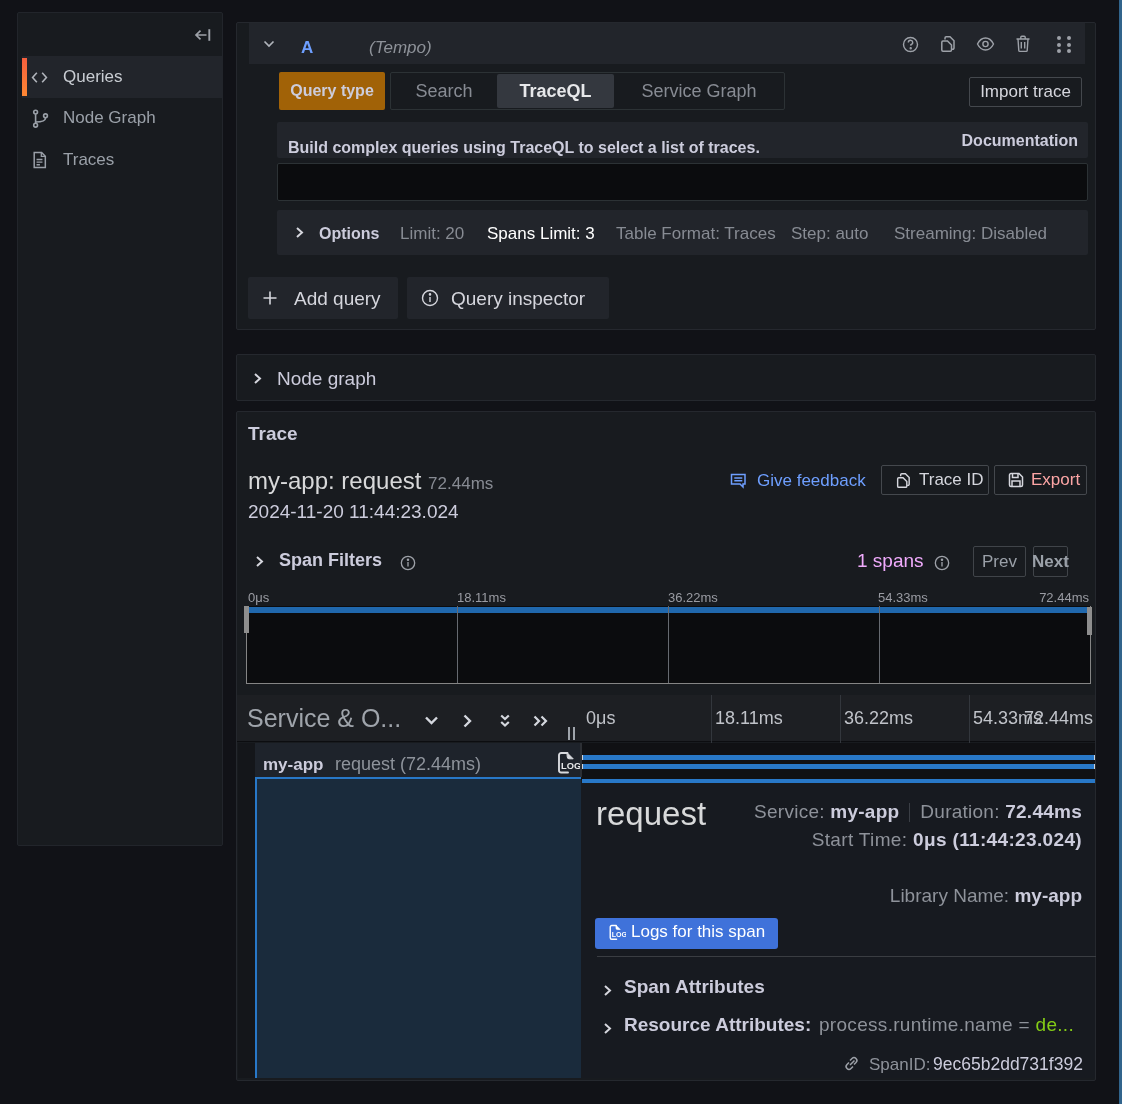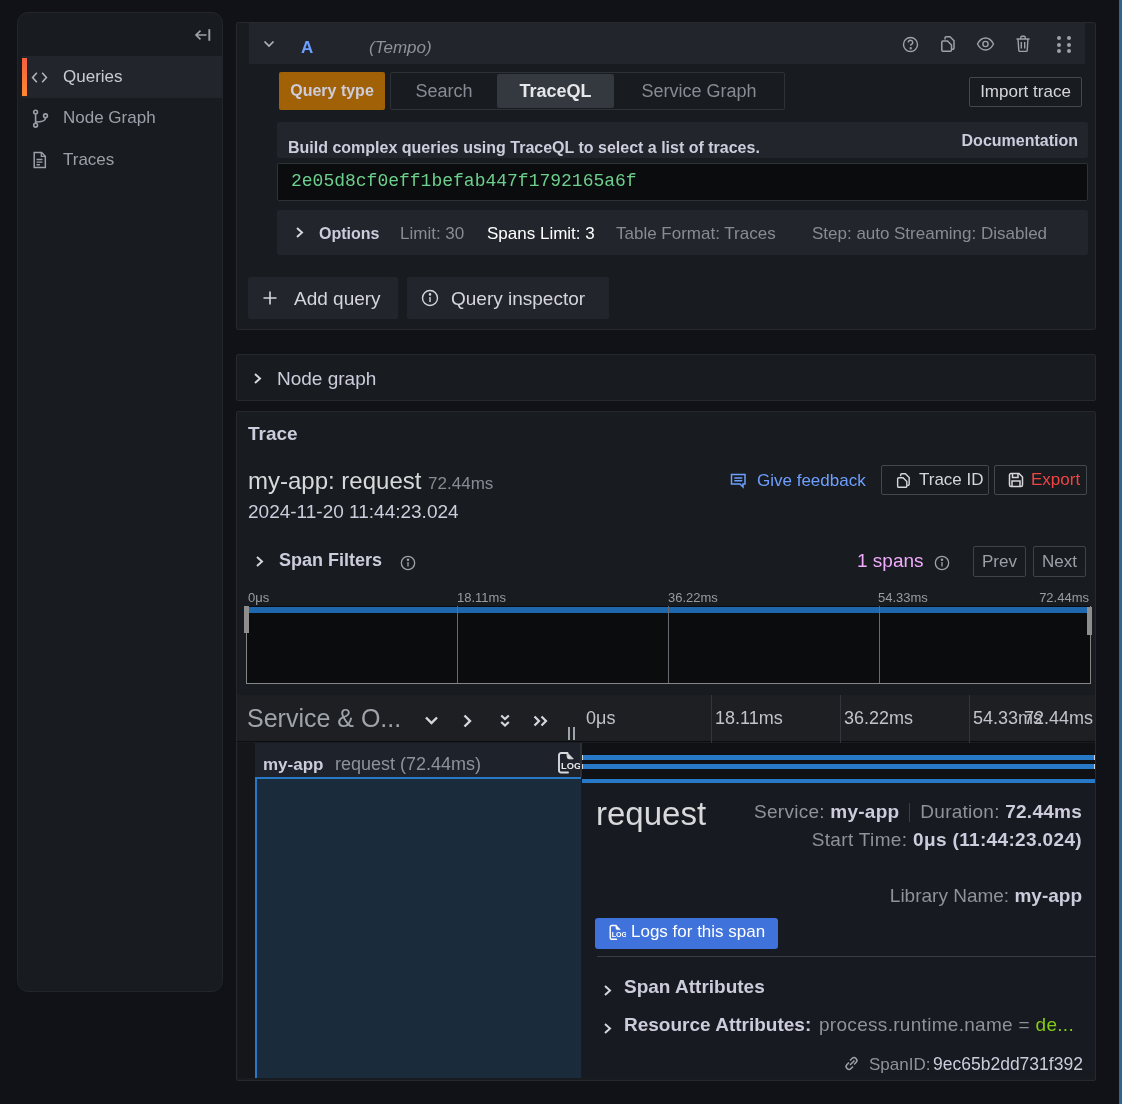--- a/index.html
+++ b/index.html
@@ -5,21 +5,21 @@
   * { margin:0; padding:0; box-sizing:border-box; }
   html,body { width:1122px; height:1104px; background:#111217; overflow:hidden; }
   body { font-family:"Liberation Sans", sans-serif; color:#ccccdc; position:relative; }
   .abs { position:absolute; }
   .panel { position:absolute; background:#181b1f; border:1px solid #25282e; border-radius:2px; }
   svg { display:block; }
 </style>
 </head>
 <body>
 
-<div class="abs" style="left:17px;top:12px;width:206px;height:980px;background:#181b1f;border:1px solid #22252b;border-radius:11px;">
+<div class="abs" style="left:17px;top:12px;width:206px;height:834px;background:#181b1f;border:1px solid #22252b;border-radius:2px;">
 
   <svg class="abs" style="left:175px;top:12px;" width="20" height="20" viewBox="0 0 20 20" fill="none" stroke="#9da1a8" stroke-width="1.7">
     <path d="M13.5 10 H3.2 M7.5 5.7 L3 10 L7.5 14.3"></path>
       <path d="M16.3 4.2 V15.8" stroke-width="1.9"></path>
   </svg>
 
   <div class="abs" style="left:4px;top:43px;width:200px;height:42px;background:#22252b;"></div>
   <div class="abs" style="left:4px;top:45px;width:5px;height:38px;background:linear-gradient(#f55f3e,#ff8833);"></div>
   <svg class="abs" style="left:13px;top:56px;" width="17" height="17" viewBox="0 0 16 16" fill="none" stroke="#b0b4bb" stroke-width="1.5">
     <path d="M5.5 3.5 L1.5 8 L5.5 12.5 M10.5 3.5 L14.5 8 L10.5 12.5"></path>
@@ -83,31 +83,30 @@
     <div style="width:117px;margin:1px 0;background:#34383f;border-radius:2px;display:flex;align-items:center;justify-content:center;font-size:18px;font-weight:700;color:#e7e8ea;">TraceQL</div>
     <div style="width:170px;display:flex;align-items:center;justify-content:center;font-size:18px;color:#878b93;">Service Graph</div>
   </div>
   <div class="abs" style="left:732px;top:54px;width:113px;height:30px;border:1px solid #44484d;border-radius:2px;display:flex;align-items:center;justify-content:center;font-size:17px;color:#d5d6dd;">Import trace</div>
 
   <div class="abs" style="left:40px;top:99px;width:811px;height:36px;background:#22252b;border-radius:2px;"></div>
   <div class="abs" style="left:51px;top:108px;font-size:16px;line-height:19px;font-weight:700;margin-top:7px;">Build complex queries using TraceQL to select a list of traces.</div>
   <div class="abs" style="left:711px;top:108px;width:130px;text-align:right;font-size:16px;line-height:19px;font-weight:700;">Documentation</div>
 
   <div class="abs" style="left:40px;top:140px;width:811px;height:38px;background:#0b0c0e;border:1px solid #2c3235;border-radius:2px;"></div>
-  <div class="abs" style="left:54px;top:148px;font-family:'Liberation Mono',monospace;font-size:18px;line-height:21px;color:#6ccf8e;">2e05d8cf0eff1befab447f1792165a6f</div>
 
   <div class="abs" style="left:40px;top:187px;width:811px;height:45px;background:#22252b;border-radius:2px;"></div>
   <svg class="abs" style="left:58px;top:203px;" width="9" height="13" viewBox="0 0 9 13" fill="none" stroke="#d5d6dd" stroke-width="2">
       <path d="M2 2 L7 6.5 L2 11"></path>
     </svg>
   <div class="abs" style="left:82px;top:201px;font-size:16px;line-height:20px;font-weight:700;">Options</div>
-  <div class="abs" style="left:163px;top:201px;font-size:17px;line-height:20px;color:#878b93;">Limit: 30</div>
+  <div class="abs" style="left:163px;top:201px;font-size:17px;line-height:20px;color:#878b93;">Limit: 20</div>
   <div class="abs" style="left:250px;top:201px;font-size:17px;line-height:20px;color:#ffffff;">Spans Limit: 3</div>
   <div class="abs" style="left:379px;top:201px;font-size:17px;line-height:20px;color:#878b93;">Table Format: Traces</div>
-  <div class="abs" style="left:554px;top:201px;font-size:17px;line-height:20px;color:#878b93;margin-left:21px;">Step: auto</div>
+  <div class="abs" style="left:554px;top:201px;font-size:17px;line-height:20px;color:#878b93;">Step: auto</div>
   <div class="abs" style="left:657px;top:201px;font-size:17px;line-height:20px;color:#878b93;">Streaming: Disabled</div>
 
   <div class="abs" style="left:11px;top:254px;width:150px;height:42px;background:#22252b;border-radius:2px;"></div>
   <svg class="abs" style="left:25px;top:267px;" width="16" height="16" viewBox="0 0 16 16" fill="none" stroke="#d5d6dd" stroke-width="1.6">
       <path d="M8 1.5 V14.5 M1.5 8 H14.5"></path>
     </svg>
   <div class="abs" style="left:57px;top:265px;font-size:19px;line-height:22px;color:#d5d6dd;">Add query</div>
   <div class="abs" style="left:170px;top:254px;width:202px;height:42px;background:#22252b;border-radius:2px;"></div>
   <svg class="abs" style="left:184px;top:266px;" width="18" height="18" viewBox="0 0 18 18" fill="none" stroke="#d5d6dd" stroke-width="1.4">
     <circle cx="9" cy="9" r="7.5"></circle>
@@ -139,39 +138,39 @@
   <svg class="abs" style="left:658px;top:60px;" width="17" height="17" viewBox="0 0 18 18" fill="none" stroke="#d5d6dd" stroke-width="1.5">
     <path d="M6 4.5 V3 a1.2 1.2 0 0 1 1.2-1.2 H11 l4 4 V13 a1.2 1.2 0 0 1 -1.2 1.2 h-1"></path>
     <path d="M2.8 7.2 a1.2 1.2 0 0 1 1.2-1.2 h4.5 l4 4 V15 a1.2 1.2 0 0 1 -1.2 1.2 H4 a1.2 1.2 0 0 1 -1.2-1.2 z"></path>
   </svg>
   <div class="abs" style="left:682px;top:58px;font-size:17px;line-height:20px;color:#d5d6dd;">Trace ID</div>
   <div class="abs" style="left:757px;top:53px;width:93px;height:30px;border:1px solid #44484d;border-radius:2px;"></div>
   <svg class="abs" style="left:771px;top:60px;" width="16" height="16" viewBox="0 0 16 16" fill="none" stroke="#d5d6dd" stroke-width="1.5">
     <path d="M1.5 3 a1.5 1.5 0 0 1 1.5-1.5 h8 l3.5 3.5 v8 a1.5 1.5 0 0 1 -1.5 1.5 h-10 a1.5 1.5 0 0 1 -1.5-1.5 z"></path>
     <path d="M4.5 1.8 v3.7 h5.5 v-3.7 M4 14 v-5 h8 v5"></path>
   </svg>
-  <div class="abs" style="left:794px;top:58px;font-size:17px;line-height:20px;color:#ef4444;">Export</div>
+  <div class="abs" style="left:794px;top:58px;font-size:17px;line-height:20px;color:#fca5a5;">Export</div>
 
   <svg class="abs" style="left:18px;top:143px;" width="9" height="13" viewBox="0 0 9 13" fill="none" stroke="#d5d6dd" stroke-width="2">
       <path d="M2 2 L7 6.5 L2 11"></path>
     </svg>
   <div class="abs" style="left:42px;top:138px;font-size:18px;line-height:21px;font-weight:700;">Span Filters</div>
   <svg class="abs" style="left:163px;top:143px;" width="16" height="16" viewBox="0 0 18 18" fill="none" stroke="#9da1a8" stroke-width="1.5">
     <circle cx="9" cy="9" r="7.5"></circle>
       <path d="M9 8 V13"></path>
       <circle cx="9" cy="5.4" r="0.7" fill="#9da1a8"></circle>
   </svg>
   <div class="abs" style="left:620px;top:138px;font-size:19px;line-height:22px;color:#f0abfc;">1 spans</div>
   <svg class="abs" style="left:697px;top:143px;" width="16" height="16" viewBox="0 0 18 18" fill="none" stroke="#9da1a8" stroke-width="1.5">
     <circle cx="9" cy="9" r="7.5"></circle>
       <path d="M9 8 V13"></path>
       <circle cx="9" cy="5.4" r="0.7" fill="#9da1a8"></circle>
   </svg>
   <div class="abs" style="left:736px;top:134px;width:53px;height:31px;border:1px solid #404449;border-radius:2px;display:flex;align-items:center;justify-content:center;font-size:17px;color:#9aa0a8;">Prev</div>
-  <div class="abs" style="left:796px;top:134px;width:53px;height:31px;border:1px solid #404449;border-radius:2px;display:flex;align-items:center;justify-content:center;font-size:17px;color:#9aa0a8;">Next</div>
+  <div class="abs" style="left:796px;top:134px;width:35px;height:31px;border:1px solid #404449;border-radius:2px;display:flex;align-items:center;justify-content:center;font-size:17px;color:#9aa0a8;font-weight:bold;">Next</div>
 
   <div class="abs" style="left:11px;top:178px;font-size:13px;line-height:15px;color:#9a9ca3;">0μs</div>
   <div class="abs" style="left:220px;top:178px;font-size:13px;line-height:15px;color:#9a9ca3;">18.11ms</div>
   <div class="abs" style="left:431px;top:178px;font-size:13px;line-height:15px;color:#9a9ca3;">36.22ms</div>
   <div class="abs" style="left:641px;top:178px;font-size:13px;line-height:15px;color:#9a9ca3;">54.33ms</div>
   <div class="abs" style="left:782px;top:178px;width:70px;text-align:right;font-size:13px;line-height:15px;color:#9a9ca3;">72.44ms</div>
 
   <div class="abs" style="left:9px;top:194px;width:845px;height:78px;background:#0b0c0e;border-left:1px solid #858585;border-right:1px solid #858585;border-bottom:1px solid #858585;">
     <div class="abs" style="left:0;top:1px;width:100%;height:6px;background:#2068ad;"></div>
     <div class="abs" style="left:210px;top:0;width:1px;height:100%;background:#666a70;"></div>

